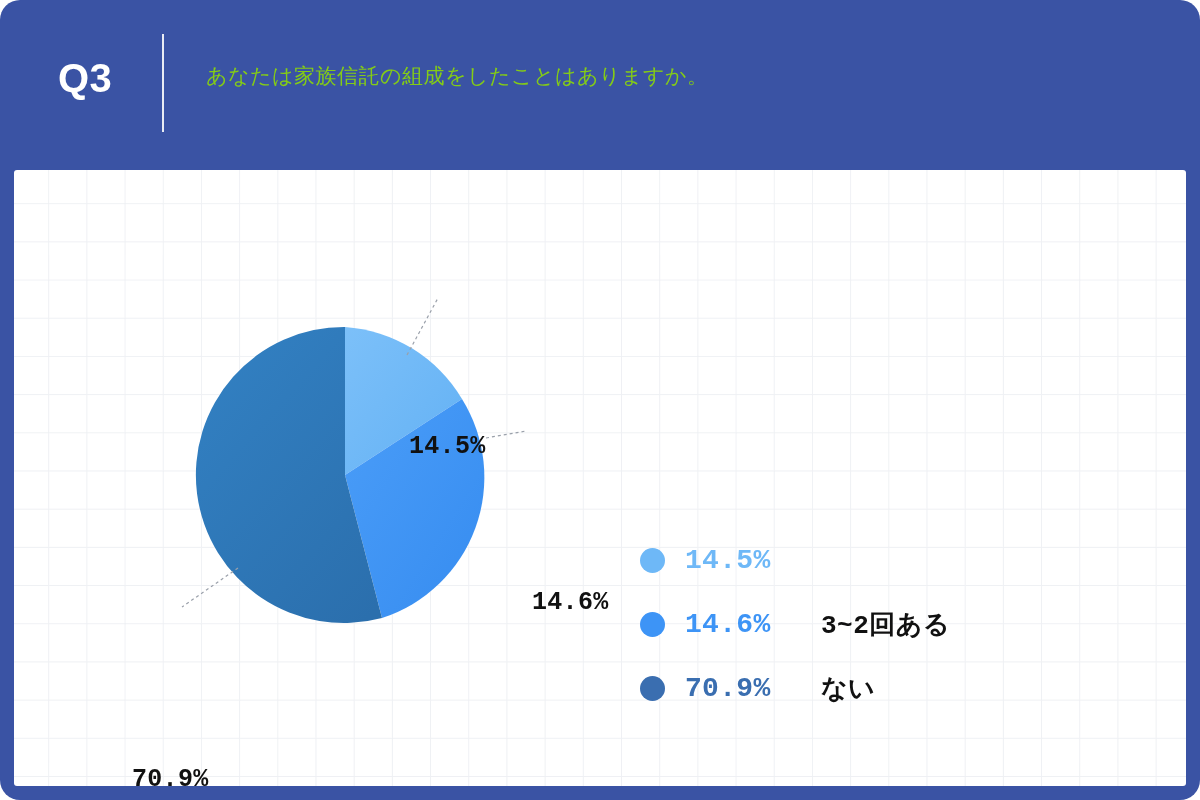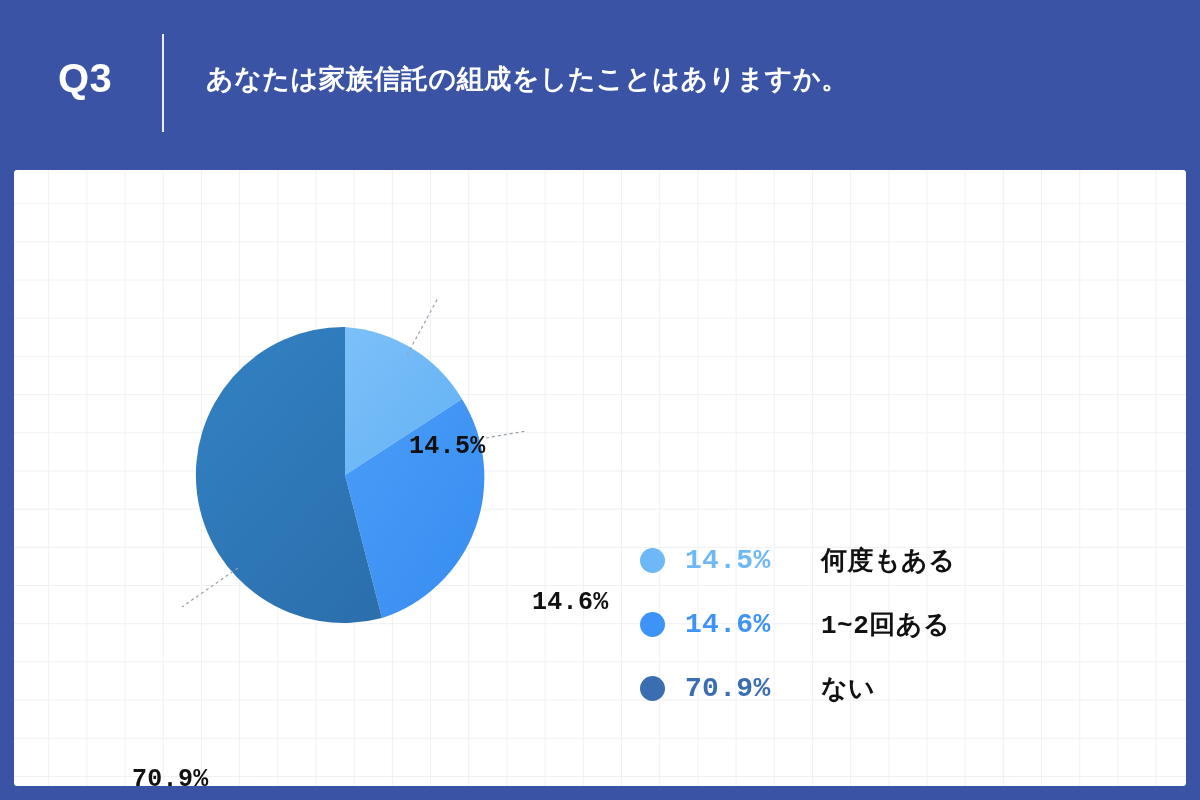--- a/index.html
+++ b/index.html
@@ -5,40 +5,41 @@
   * { margin:0; padding:0; box-sizing:border-box; }
   html, body {
     width:1200px; height:800px;
     font-family:"Liberation Sans","DejaVu Sans",sans-serif;
     overflow:hidden;
   }
   #root {
     position:relative;
     width:1200px; height:800px;
     background:#3a53a4;
+    border-radius:20px;
   }
 
   
   #header {
     position:absolute; left:0; top:0;
     width:1200px; height:170px;
   }
   #q-number {
     position:absolute; left:58px; top:58px;
     font-size:40px; font-weight:bold; color:#ffffff;
     letter-spacing:0.5px; line-height:1;
   }
   #q-divider {
     position:absolute; left:162px; top:34px;
     width:2px; height:98px;
     background:#e9ecf4;
   }
   #q-title {
     position:absolute; left:206px; top:63px;
-    font-size:27px; font-weight:bold; color:#ffffff;
+    font-size:21px; font-weight:normal; color:#84cc16;
     letter-spacing:0.5px; line-height:1.2;
     white-space:nowrap;
   }
 
   
   #card {
     position:absolute; left:14px; top:170px;
     width:1172px; height:616px;
     background:#ffffff;
     border-radius:3px;
@@ -141,26 +142,25 @@
     </div>
 
     <div class="callout" id="callout-0">14.5%</div>
     <div class="callout" id="callout-1">14.6%</div>
     <div class="callout" id="callout-2">70.9%</div>
 
     <div id="legend">
       <div class="legend-row">
         <span class="legend-dot" style="background:#6eb8f7"></span>
         <span class="legend-pct" style="color:#6eb8f7">14.5%</span>
-        <span class="legend-label">何度もある</span>
       </div>
       <div class="legend-row">
         <span class="legend-dot" style="background:#3d94f6"></span>
         <span class="legend-pct" style="color:#3d94f6">14.6%</span>
-        <span class="legend-label">1~2回ある</span>
+        <span class="legend-label">3~2回ある</span>
       </div>
       <div class="legend-row">
         <span class="legend-dot" style="background:#3a6eb0"></span>
         <span class="legend-pct" style="color:#3a6eb0">70.9%</span>
         <span class="legend-label">ない</span>
       </div>
     </div>
 
   </div>
 </div>

